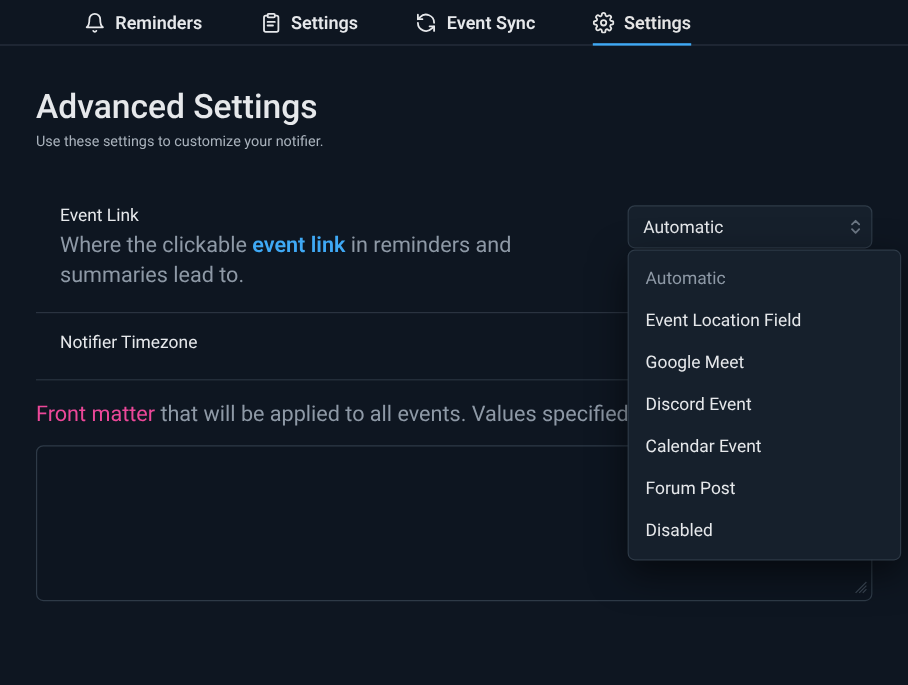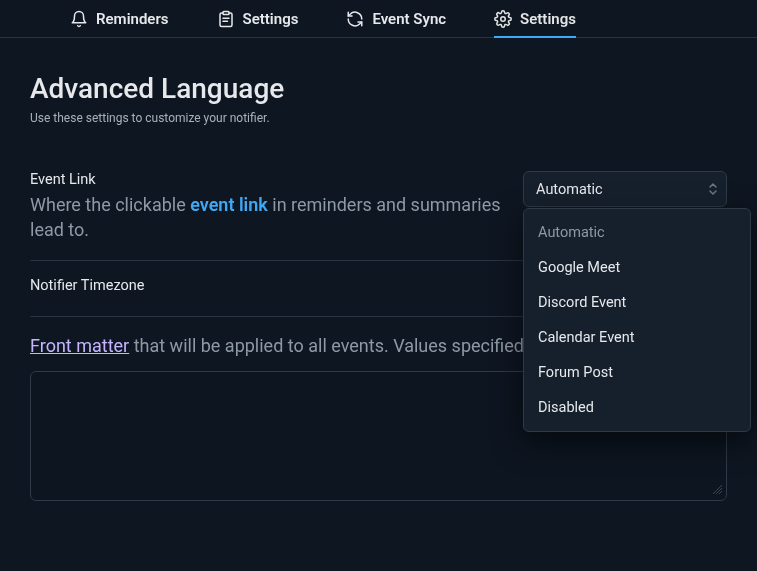--- a/index.html
+++ b/index.html
@@ -60,32 +60,33 @@
       display: flex;
       align-items: flex-start;
       padding: 16px 0 18px 0;
       border-bottom: 1px solid #2a3340;
       gap: 20px;
     }
     .row:last-of-type { border-bottom: none; }
     .left {
       flex: 1;
       min-width: 0;
+      margin-left: 20px;
     }
     .label {
       font-size: 14.5px;
       color: #e6e8eb;
       margin-bottom: 4px;
     }
     .desc {
       font-size: 18px;
       color: #8e99a6;
       line-height: 1.4;
     }
-    .link { color: #c4b5fd; text-decoration: underline; }
+    .link { color: #ec4899; }
     .bold-link { color: #3fa9f5; font-weight: 600; }
     .right {
       width: 204px;
       flex-shrink: 0;
     }
     .select {
       position: relative;
       background: #16202c;
       border: 1px solid #2e3a47;
       border-radius: 6px;
@@ -190,21 +191,21 @@
       <svg viewBox="0 0 24 24" fill="none" stroke="currentColor" stroke-width="2" stroke-linecap="round" stroke-linejoin="round">
           <circle cx="12" cy="12" r="3"></circle>
           <path d="M19.4 15a1.7 1.7 0 0 0 .34 1.87l.06.06a2 2 0 1 1-2.83 2.83l-.06-.06a1.7 1.7 0 0 0-1.87-.34 1.7 1.7 0 0 0-1 1.56V21a2 2 0 1 1-4 0v-.09a1.7 1.7 0 0 0-1-1.56 1.7 1.7 0 0 0-1.87.34l-.06.06a2 2 0 1 1-2.83-2.83l.06-.06a1.7 1.7 0 0 0 .34-1.87 1.7 1.7 0 0 0-1.56-1H3a2 2 0 1 1 0-4h.09a1.7 1.7 0 0 0 1.56-1 1.7 1.7 0 0 0-.34-1.87l-.06-.06a2 2 0 1 1 2.83-2.83l.06.06a1.7 1.7 0 0 0 1.87.34H9a1.7 1.7 0 0 0 1-1.56V3a2 2 0 1 1 4 0v.09a1.7 1.7 0 0 0 1 1.56 1.7 1.7 0 0 0 1.87-.34l.06-.06a2 2 0 1 1 2.83 2.83l-.06.06a1.7 1.7 0 0 0-.34 1.87V9a1.7 1.7 0 0 0 1.56 1H21a2 2 0 1 1 0 4h-.09a1.7 1.7 0 0 0-1.56 1z"></path>
         </svg>
     </span>
     <span>Settings</span>
   </div>
 </div>
 
 <div class="page">
-  <h1>Advanced Language</h1>
+  <h1>Advanced Settings</h1>
   <div class="page-sub">Use these settings to customize your notifier.</div>
 
   <div class="row">
     <div class="left">
       <div class="label">Event Link</div>
       <div class="desc">
         <span>Where the clickable </span><span class="bold-link">event link</span><span> in reminders and summaries lead to.</span>
       </div>
     </div>
     <div class="right" style="position:relative;">
@@ -212,20 +213,21 @@
         <span>Automatic</span>
         <span class="chev">
           <svg width="10" height="14" viewBox="0 0 10 14" fill="none" stroke="currentColor" stroke-width="1.5" stroke-linecap="round" stroke-linejoin="round">
               <path d="M2 5l3-3 3 3"></path>
               <path d="M2 9l3 3 3-3"></path>
             </svg>
         </span>
       </div>
       <div class="dropdown">
         <div class="dropdown-item dim">Automatic</div>
+        <div class="dropdown-item">Event Location Field</div>
         <div class="dropdown-item">Google Meet</div>
         <div class="dropdown-item">Discord Event</div>
         <div class="dropdown-item">Calendar Event</div>
         <div class="dropdown-item">Forum Post</div>
         <div class="dropdown-item">Disabled</div>
       </div>
     </div>
   </div>
 
 

